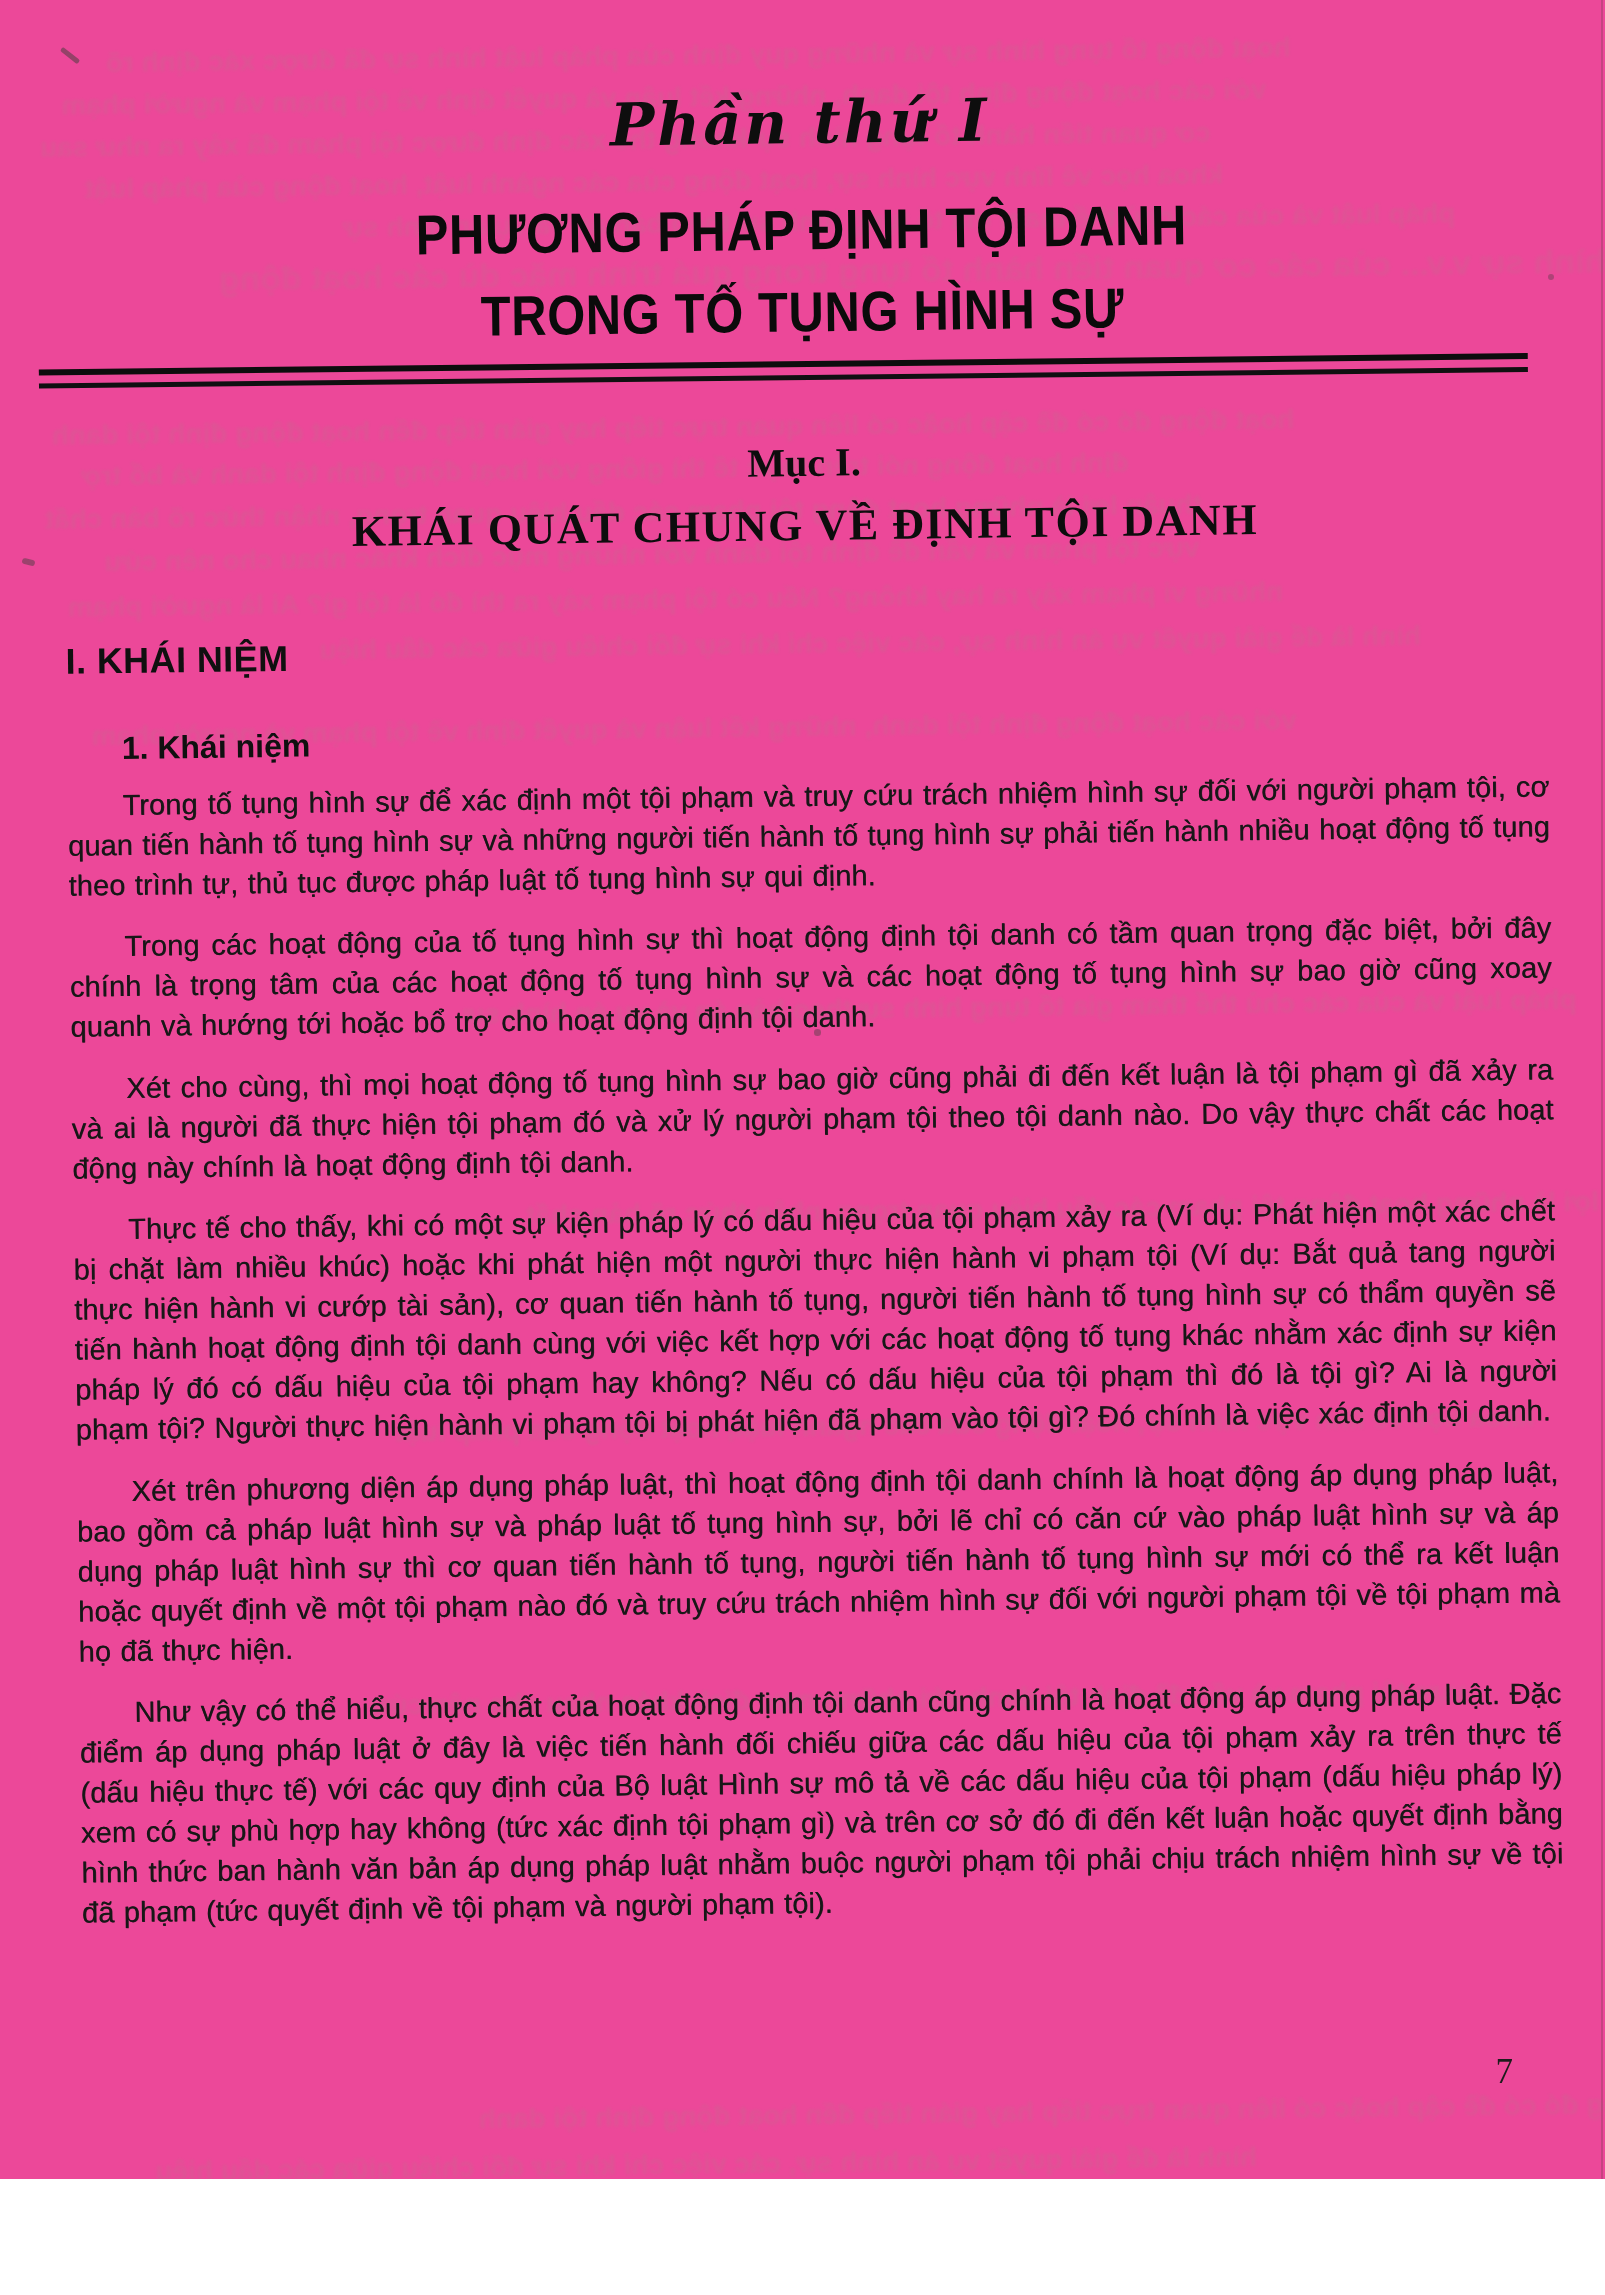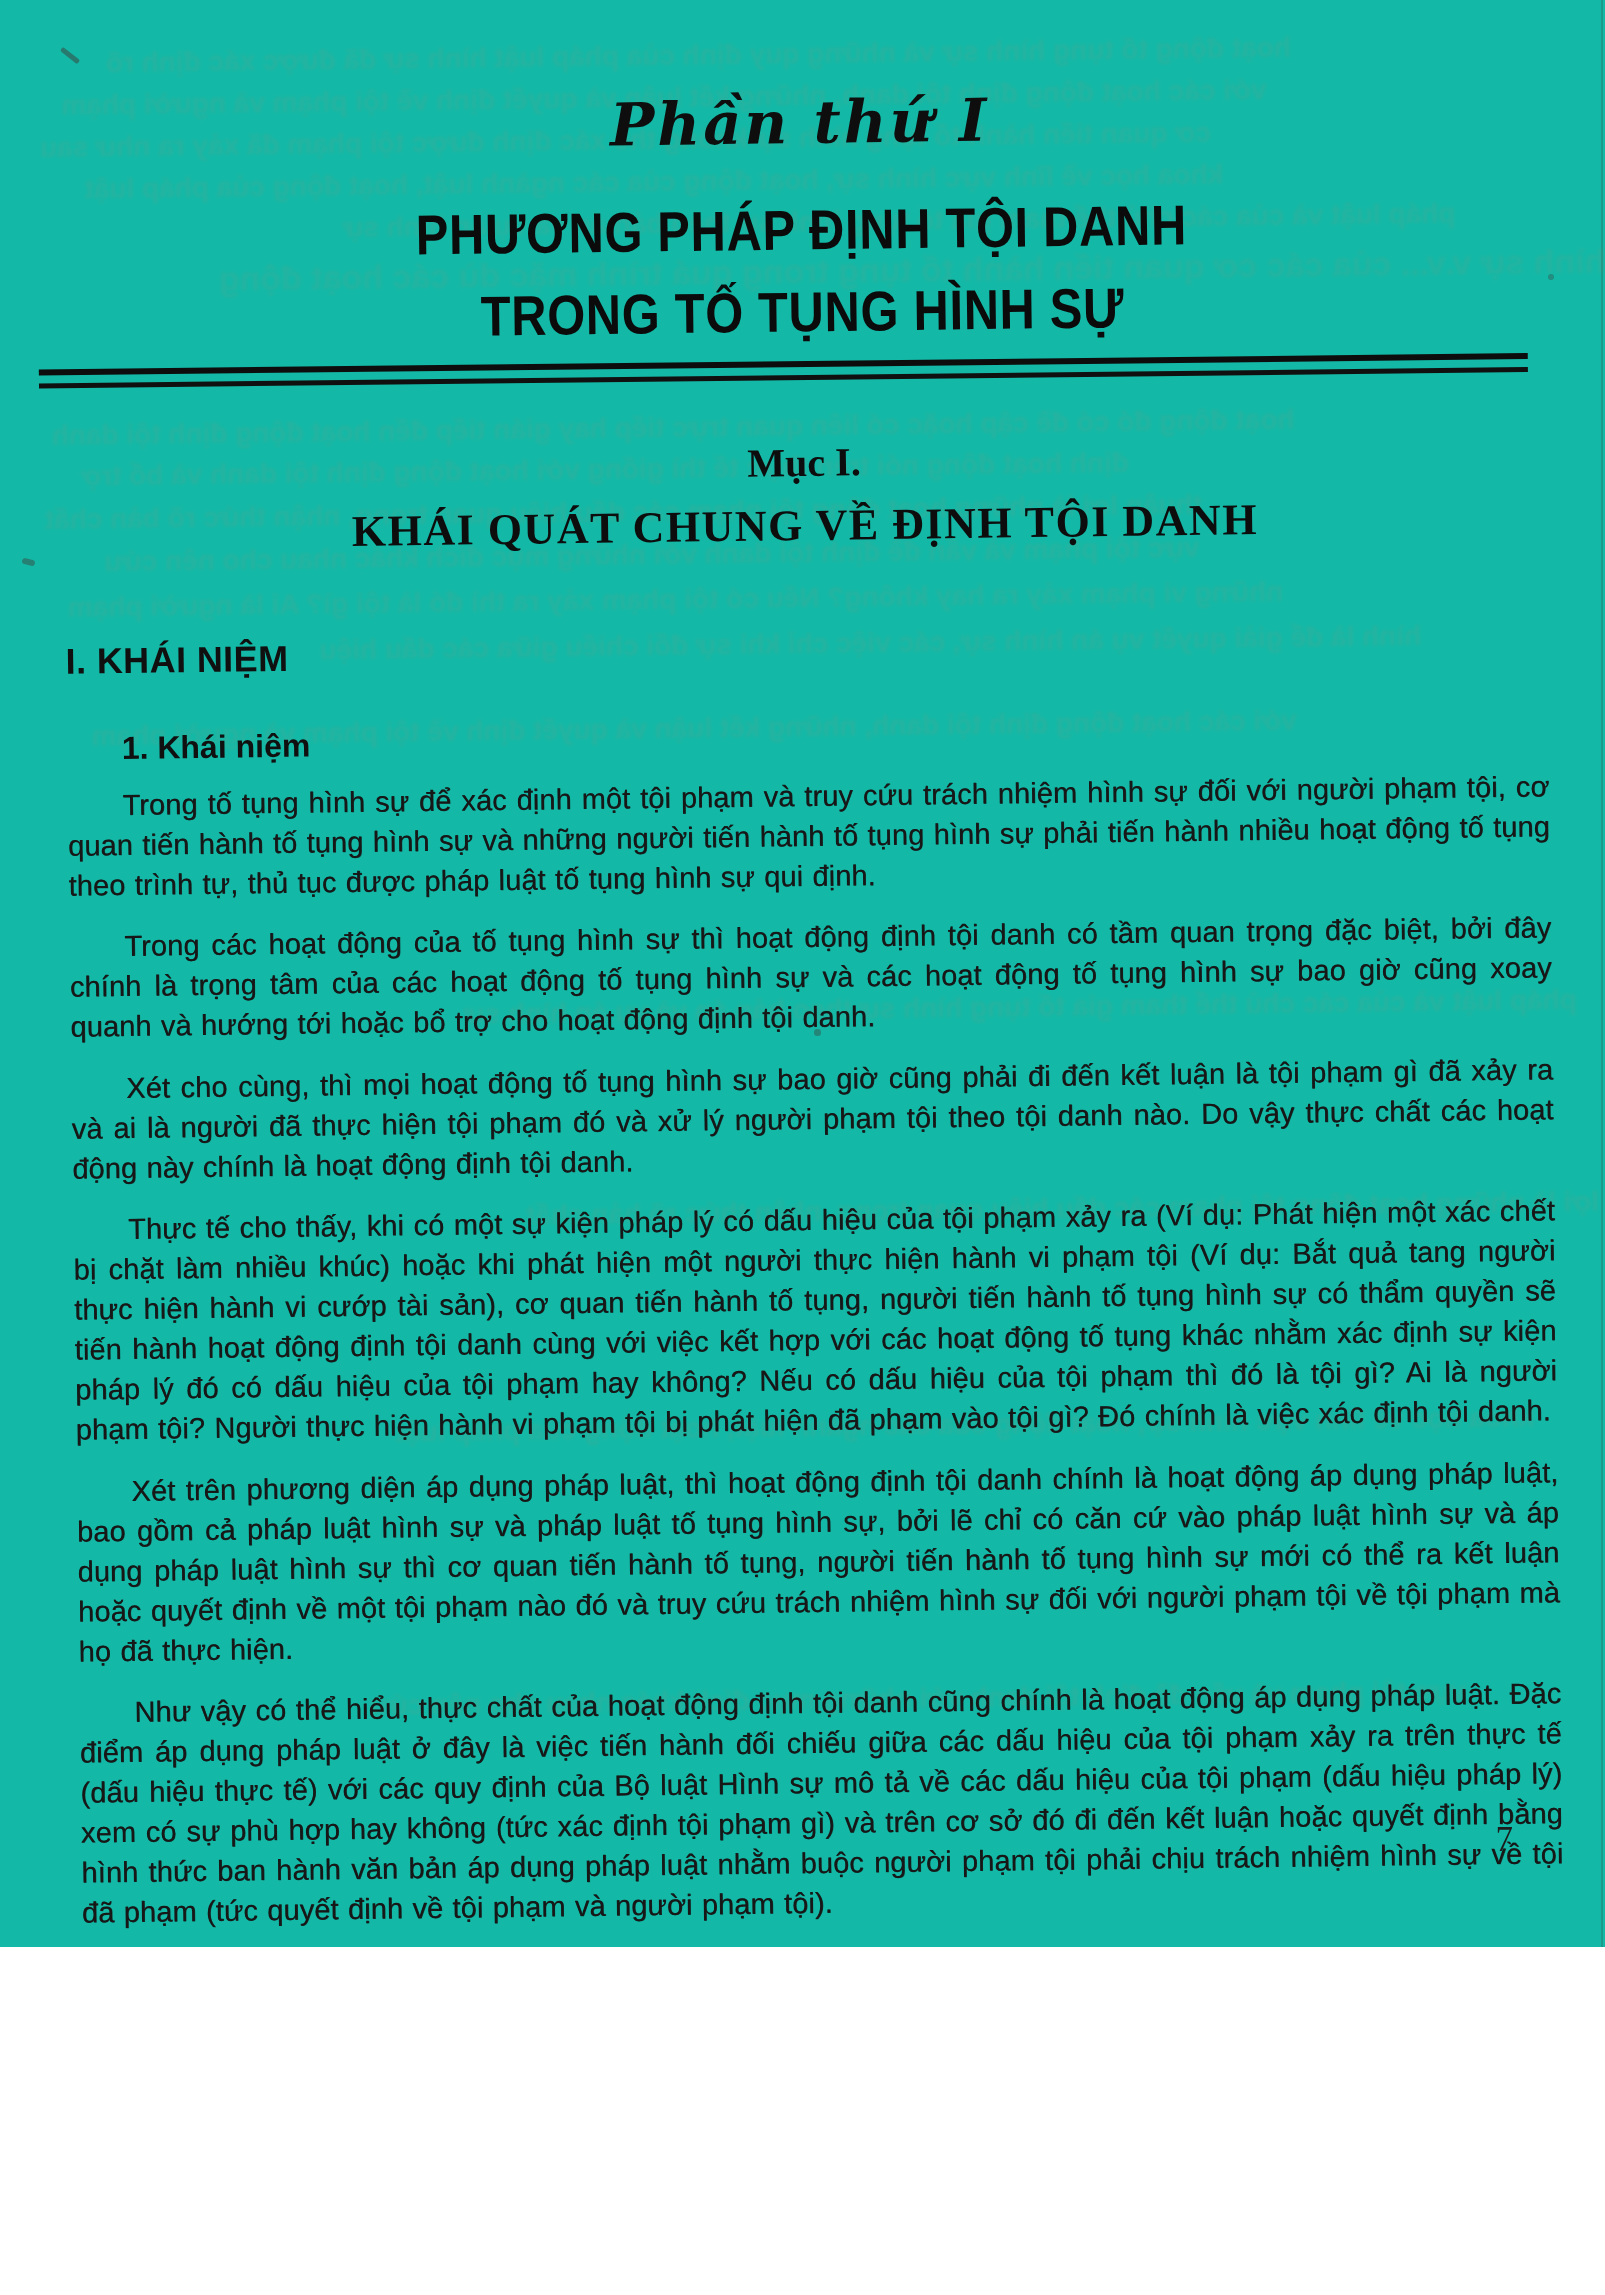--- a/index.html
+++ b/index.html
@@ -3,27 +3,27 @@
 <meta charset="utf-8">
 <style>
   html, body { margin: 0; padding: 0; }
   body {
     width: 1606px; height: 2295px;
     font-family: "Liberation Sans", sans-serif;
     overflow: hidden;
   }
   .page {
     position: relative;
-    width: 1606px; height: 1947px;
+    width: 1606px; height: 2179px;
     background:
       radial-gradient(ellipse 160% 120% at 48% 42%, rgba(255,255,255,0.35), rgba(255,255,255,0) 60%),
       linear-gradient(90deg, rgba(90,80,55,0.10) 0px, rgba(90,80,55,0.02) 33px, rgba(0,0,0,0) 88px),
       linear-gradient(180deg, #f1eee5 0%, #efebe1 40%, #edead f 100%),
       #efece2;
-    background-color: #14b8a6;
+    background-color: #ec4899;
     overflow: hidden;
   }
   .edge-right {
     position: absolute; right: 2.9px; top: 0; width: 2.2px; height: 100%;
     background: rgba(60,55,40,0.22);
   }
   
   .tilt {
     position: absolute; left: 0; top: 0; width: 1606px;
     transform: rotate(-0.75deg);

